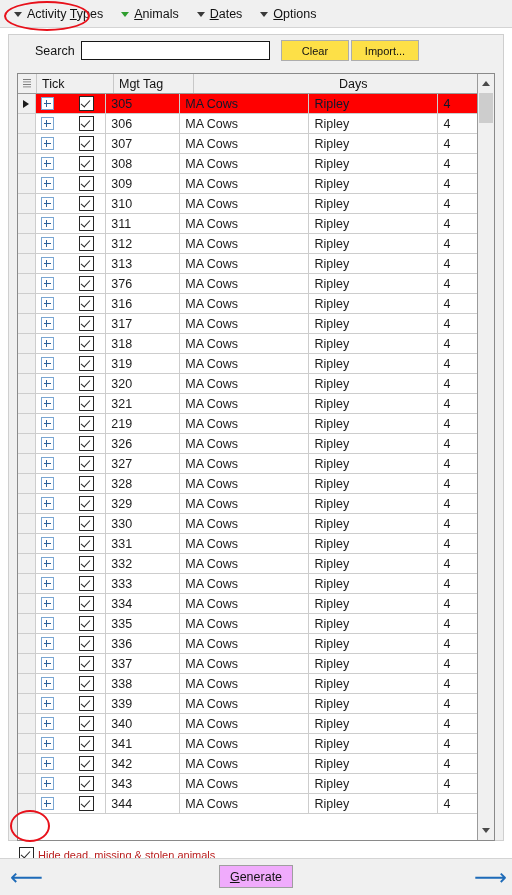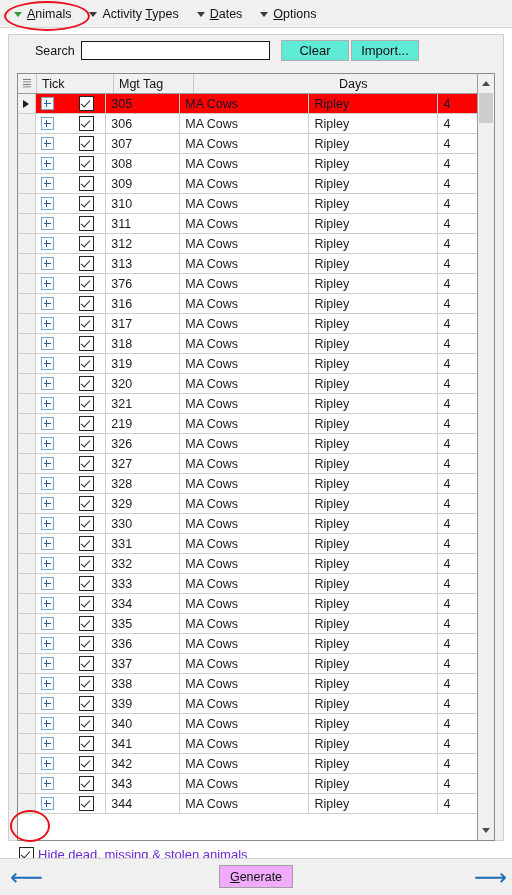--- a/index.html
+++ b/index.html
@@ -79,25 +79,25 @@
     border: 1px solid #161616;
     background: #ffffff;
     box-sizing: border-box;
     font-family: "Liberation Sans", sans-serif;
     font-size: 12px;
     padding: 0 3px;
     outline: none;
   }
   .btn {
     position: absolute;
-    background: #5eead4;
+    background: #fde047;
     border: 1px solid #adadad;
     box-sizing: border-box;
     font-family: "Liberation Sans", sans-serif;
-    font-size: 13px;
+    font-size: 11px;
     color: #121212;
     cursor: default;
     padding: 0;
   }
   #clear-btn  { left: 256px; top: 5px;  width: 68px; height: 21px; }
   #import-btn { left: 326px; top: 5px;  width: 68px; height: 21px; }
 
   
   #grid {
     position: absolute;
@@ -298,21 +298,21 @@
   }
   #hide-box::after {
     content: "";
     position: absolute;
     left: 3px; top: 1px;
     width: 4px; height: 8px;
     border: solid #242424;
     border-width: 0 1.6px 1.6px 0;
     transform: rotate(42deg);
   }
-  #hide-label { font-size: 13px; color: #6d28d9; }
+  #hide-label { font-size: 11px; color: #b91c1c; }
   #count-text {
     position: absolute;
     left: 10px; top: 834px;
     font-size: 12.5px;
     color: #121212;
   }
 
   
   #navbar {
     position: absolute;
@@ -356,26 +356,26 @@
     background: transparent;
   }
   #annot-animals { left: 4px;  top: 1px;   width: 82px; height: 26px; }
   #annot-hide    { left: 10px; top: 810px; width: 36px; height: 28px; }
 </style>
 </head>
 <body>
 
 <div id="menubar">
   <div class="menu-item">
+    <span class="menu-arrow"></span>
+    <span><span>Activity </span><span class="ul">T</span><span>ypes</span></span>
+  </div>
+  <div class="menu-item">
     <span class="menu-arrow green"></span>
     <span><span class="ul">A</span><span>nimals</span></span>
-  </div>
-  <div class="menu-item">
-    <span class="menu-arrow"></span>
-    <span><span>Activity </span><span class="ul">T</span><span>ypes</span></span>
   </div>
   <div class="menu-item">
     <span class="menu-arrow"></span>
     <span><span class="ul">D</span><span>ates</span></span>
   </div>
   <div class="menu-item">
     <span class="menu-arrow"></span>
     <span><span class="ul">O</span><span>ptions</span></span>
   </div>
 </div>

